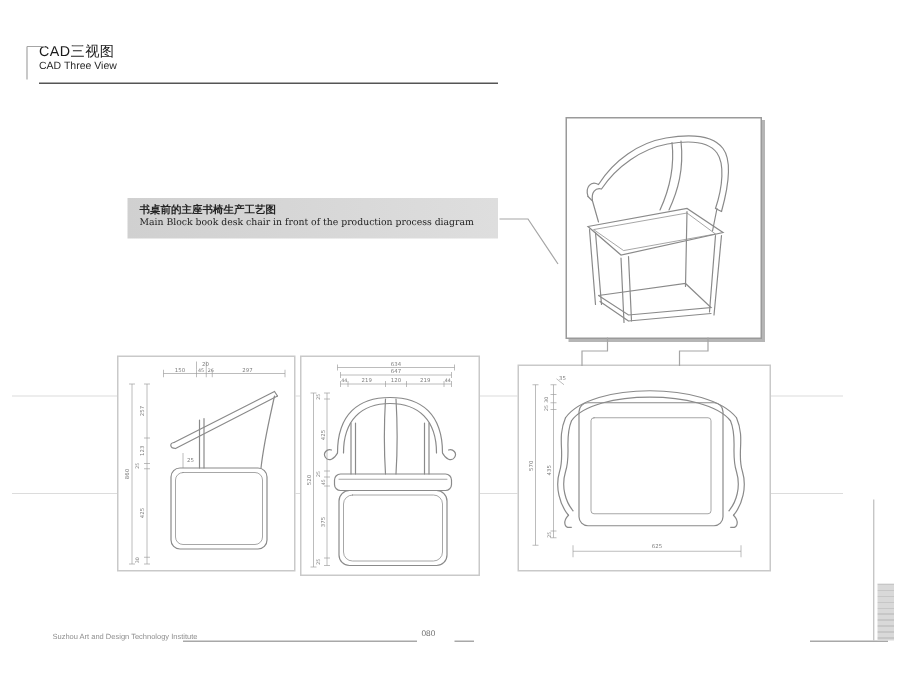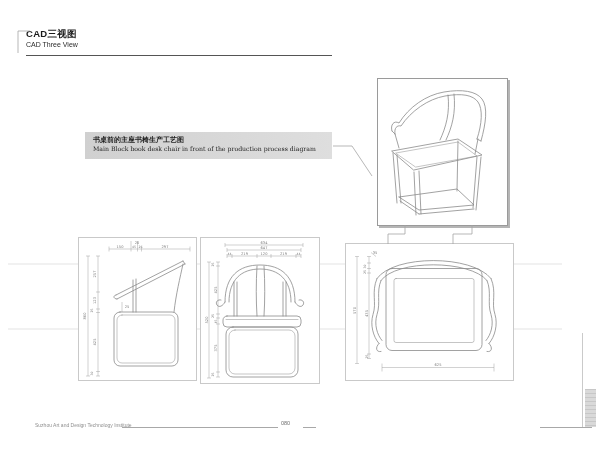--- a/index.html
+++ b/index.html
@@ -1,20 +1,20 @@
 <!DOCTYPE html>
 <html><head>
 <meta charset="utf-8">
 <style>
   html,body{margin:0;padding:0;}
   body{width:600px;height:450px;position:relative;background:#ffffff;overflow:hidden;
        font-family:"Liberation Sans",sans-serif;}
   .abs{position:absolute;}
   
-  #title-cn{left:26px;top:28px;font-size:9.5px;font-weight:bold;color:#1a1a1a;letter-spacing:.3px;}
+  #title-cn{left:26px;top:28px;font-size:9.5px;font-weight:normal;color:#1a1a1a;letter-spacing:.3px;}
   #title-en{left:26px;top:41px;font-size:7px;color:#2a2a2a;}
   #title-rule{left:26px;top:55px;width:306px;border-top:1px solid #555;}
   
   #callout{left:85px;top:132px;width:247px;height:27px;
            background:linear-gradient(90deg,#d0d0d0,#dedede);z-index:2;}
   #callout .cn{position:absolute;left:8px;top:3px;font-size:7px;font-weight:bold;color:#222;}
   #callout .en{position:absolute;left:8px;top:13px;font-size:6.2px;color:#222;
                font-family:"DejaVu Serif",serif;white-space:nowrap;}
   
   .view-box{position:absolute;background:#fff;border:1px solid #c9c9c9;z-index:2;}

